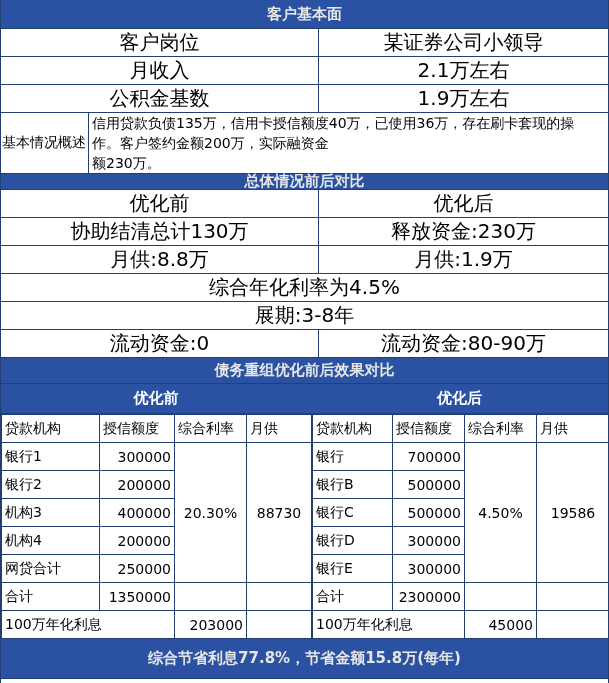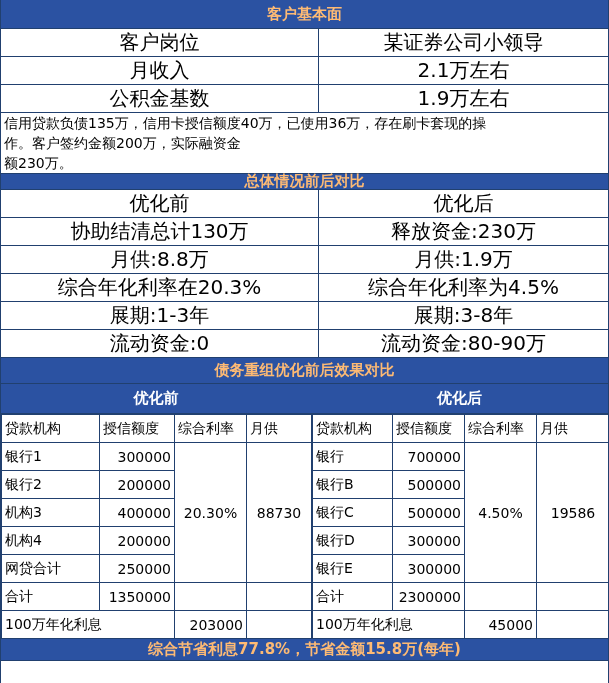--- a/index.html
+++ b/index.html
@@ -3,21 +3,21 @@
 <meta charset="utf-8">
 <style>
   html,body{margin:0;padding:0;background:#fff;}
   .page{
     width:609px;height:683px;box-sizing:border-box;position:relative;
     font-family:"DejaVu Sans",sans-serif;color:#000;background:#fff;
     border-left:1px solid #21406F;border-right:1px solid #21406F;
     overflow:hidden;
   }
   .title-bar{
-    background:#2B52A2;color:#fdba74;font-weight:bold;font-size:15px;
+    background:#2B52A2;color:#e5e5e5;font-weight:bold;font-size:15px;
     display:flex;align-items:center;justify-content:center;
     border-bottom:1px solid #21406F;box-sizing:border-box;
   }
   .h29{height:29px}.h30{height:16px}.h26{height:26px}
   .kv-row{display:flex;height:28px;border-bottom:1px solid #21406F;box-sizing:border-box;font-size:20px;}
   .kv-left{width:318px;border-right:1px solid #21406F;display:flex;align-items:center;justify-content:center;box-sizing:border-box;}
   .kv-right{flex:1;display:flex;align-items:center;justify-content:center;}
   .overview{display:flex;height:61px;border-bottom:1px solid #21406F;box-sizing:border-box;font-size:14px;}
   .ov-label{width:88px;border-right:1px solid #21406F;display:flex;align-items:center;box-sizing:border-box;padding:0 1px;white-space:nowrap;overflow:hidden;}
   .ov-text{flex:1;display:flex;flex-direction:column;justify-content:center;line-height:20px;padding-left:3px;white-space:nowrap;overflow:hidden;}
@@ -25,21 +25,21 @@
   .sub-bar>div{display:flex;align-items:center;justify-content:center;box-sizing:border-box;}
   .sub-before{width:310px;}
   .sub-after{flex:1;}
   .tables-wrap{display:flex;}
   table.grid{border-collapse:collapse;table-layout:fixed;font-size:14px;}
   table.grid td{border:1px solid #21406F;padding:0 3px;overflow:hidden;white-space:nowrap;box-sizing:border-box;}
   table.grid tr{height:28px;}
   tr.total-row{height:29px;}
   td.num{text-align:right;padding-right:8px;}
   td.ctr{text-align:center;vertical-align:middle;margin-left:8px;}
-  .footer-bar{height:22px;}
+  .footer-bar{height:40px;}
 </style>
 </head>
 <body>
 
 <div class="page">
 
   <div class="title-bar h29">客户基本面</div>
 
   <div class="kv-row">
     <div class="kv-left">客户岗位</div>
@@ -48,20 +48,21 @@
   <div class="kv-row">
     <div class="kv-left">月收入</div>
     <div class="kv-right">2.1万左右</div>
   </div>
   <div class="kv-row">
     <div class="kv-left">公积金基数</div>
     <div class="kv-right">1.9万左右</div>
   </div>
 
   <div class="overview">
+    <div class="ov-label">基本情况概述</div>
     <div class="ov-text">
       <div>信用贷款负债135万，信用卡授信额度40万，已使用36万，存在刷卡套现的操</div>
       <div>作。客户签约金额200万，实际融资金</div>
       <div>额230万。</div>
     </div>
   </div>
 
   <div class="title-bar h30">总体情况前后对比</div>
 
   <div class="kv-row">
@@ -70,25 +71,23 @@
   </div>
   <div class="kv-row">
     <div class="kv-left">协助结清总计130万</div>
     <div class="kv-right">释放资金:230万</div>
   </div>
   <div class="kv-row">
     <div class="kv-left">月供:8.8万</div>
     <div class="kv-right">月供:1.9万</div>
   </div>
   <div class="kv-row">
-    <div class="kv-left">综合年化利率在20.3%</div>
     <div class="kv-right">综合年化利率为4.5%</div>
   </div>
   <div class="kv-row">
-    <div class="kv-left">展期:1-3年</div>
     <div class="kv-right">展期:3-8年</div>
   </div>
   <div class="kv-row">
     <div class="kv-left">流动资金:0</div>
     <div class="kv-right">流动资金:80-90万</div>
   </div>
 
   <div class="title-bar h26">债务重组优化前后效果对比</div>
 
   <div class="sub-bar">

